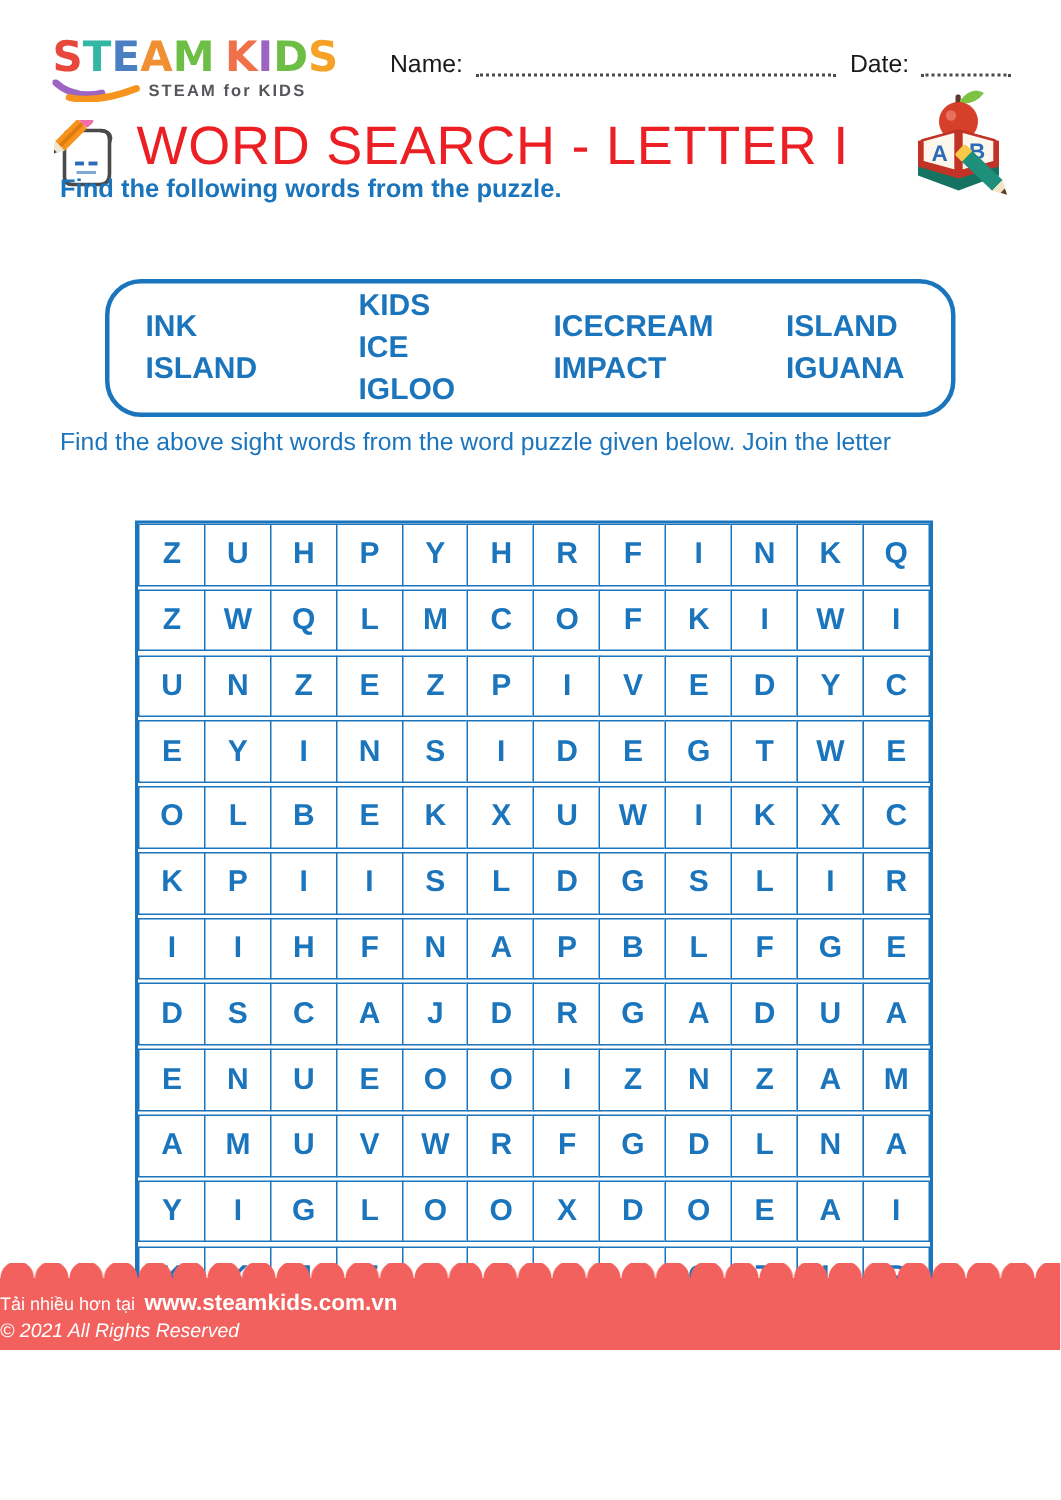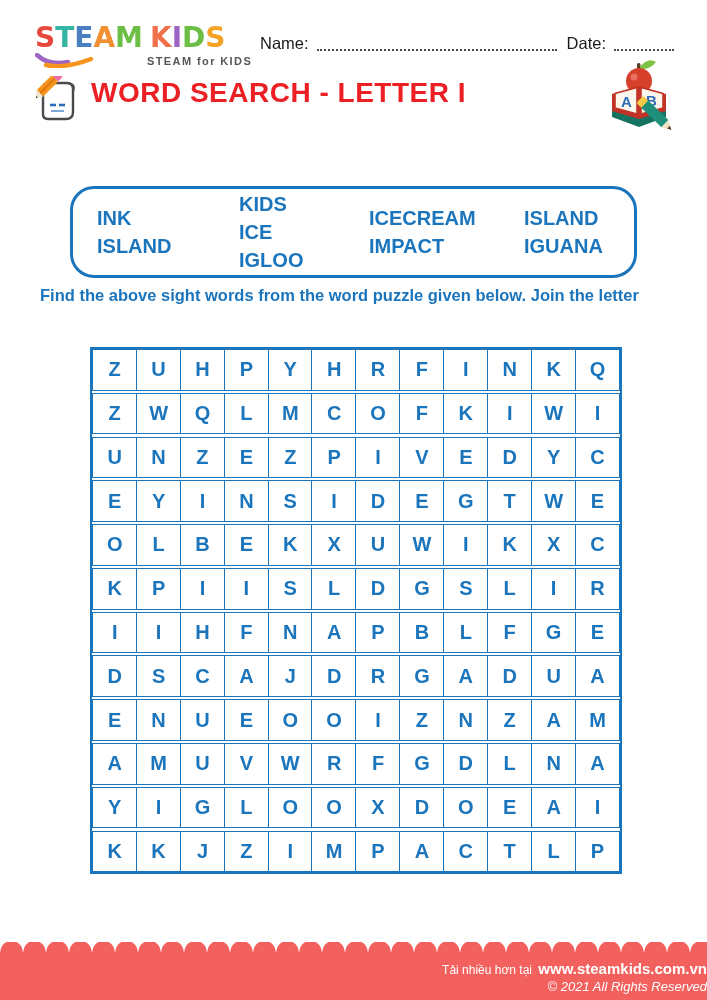--- a/index.html
+++ b/index.html
@@ -1,69 +1,69 @@
 <!DOCTYPE html>
 <html style="--blue: #1B75BC; --red: #EC2024; --coral: #F2615E;"><head>
 <meta charset="utf-8">
 <style>
   :root{
     --blue:#1B75BC; --red:#EC2024; --coral:#F2615E;
   }
   html,body{margin:0;padding:0;background:#fff;}
-  .page{position:relative;width:707px;height:1000px;background:#fff;overflow:hidden;
+  .page{position:relative;width:707px;height:900px;background:#fff;overflow:hidden;
         font-family:"Liberation Sans",sans-serif;}
 
   
   .logo{position:absolute;left:35px;top:24px;}
   .logo-letters{font-family:"DejaVu Sans",sans-serif;font-weight:bold;font-size:28px;line-height:1;}
   .logo-letters span.sp{margin-left:7px;}
-  .logo-sub{display:flex;align-items:center;margin-top:1px;gap:48px;}
+  .logo-sub{display:flex;align-items:center;margin-top:1px;}
   .tagline{font-size:11px;font-weight:bold;color:#55565A;letter-spacing:1.4px;margin-left:4px;}
 
   
   .fields{position:absolute;left:260px;top:34px;width:416px;display:flex;align-items:flex-end;
           font-size:16.5px;color:#1a1a1a;}
   .dotline{border-bottom:2px dotted #4a4a4a;height:14px;}
   .name-line{width:240px;margin:0 10px 2px 8px;}
   .date-line{width:60px;margin:0 0 2px 8px;}
 
   
   .book-icon{position:absolute;left:606px;top:56px;}
 
   
   .title-row{position:absolute;left:36px;top:76px;display:flex;align-items:center;}
-  .page-title{font-size:28px;font-weight:bold;color:var(--red);margin:0 0 16px 9px;letter-spacing:.5px;}
+  .page-title{font-size:36px;font-weight:normal;color:var(--red);margin:0 0 16px 9px;letter-spacing:.5px;}
   .subtitle{position:absolute;left:40px;top:116px;font-size:17px;font-weight:bold;color:var(--blue);margin:0;}
 
   
   .word-box{position:absolute;left:70px;top:170px;width:561px;height:86px;
             border:3px solid var(--blue);border-radius:24px;margin-top:16px;}
   .word-col{position:absolute;top:50%;transform:translateY(-50%);
             font-size:20px;font-weight:bold;color:var(--blue);line-height:28px;}
   .word-col:nth-child(1){left:24px;}
   .word-col:nth-child(2){left:166px;}
   .word-col:nth-child(3){left:296px;}
   .word-col:nth-child(4){left:451px;}
 
   
   .instructions{position:absolute;left:40px;top:283px;width:655px;font-size:16.5px;
-                font-weight:bold;color:var(--blue);line-height:24px;}
+                font-weight:normal;color:var(--blue);line-height:24px;}
 
   
   .grid{position:absolute;left:90px;top:347px;border:2px solid var(--blue);background:#fff;}
   .grid-row{display:flex;height:41.6px;margin-bottom:2.2px;}
   .grid-row:last-child{margin-bottom:0;}
   .cell{width:45.4px;margin-right:-1.5px;border:1.5px solid var(--blue);box-sizing:border-box;
         display:flex;align-items:center;justify-content:center;
         font-size:20px;font-weight:bold;color:var(--blue);background:#fff;}
   .cell:last-child{margin-right:0;}
 
   
   .footer{position:absolute;left:0;right:0;bottom:0;height:48px;background:var(--coral);
-          color:#fff;text-align:right;}
+          color:#fff;text-align:left;}
   .footer::before{content:"";position:absolute;left:0;right:0;top:-10px;height:10px;
           background-image:radial-gradient(circle 11.5px at 50% 100%, var(--coral) 10.8px, transparent 11.5px);
           background-size:23px 10px;background-repeat:repeat-x;}
   .f1{padding-top:8px;font-size:12px;}
   .f1 b{font-size:15px;margin-left:3px;}
   .f2{font-size:13px;font-style:italic;margin-top:2px;}
 </style>
 </head>
 <body>
 
@@ -122,20 +122,21 @@
         <rect x="5" y="-8" width="9" height="7" rx="2" fill="#F06EAA"></rect>
         <rect x="5" y="-1" width="9" height="21" fill="#F7941D"></rect>
         <rect x="8.2" y="-1" width="2.6" height="21" fill="#E07B12"></rect>
         <polygon points="5,20 14,20 9.5,28" fill="#EFE6D2"></polygon>
         <polygon points="8,24.5 11,24.5 9.5,28" fill="#4A4A4A"></polygon>
       </g>
     </svg>
     <h1 class="page-title">WORD SEARCH - LETTER I</h1>
   </div>
 
+  <p class="subtitle">Find the following words from the puzzle.</p>
 
   <div class="word-box">
       <div class="word-col">
         <div class="word">INK</div>
         <div class="word">ISLAND</div>
       </div>
       <div class="word-col">
         <div class="word">KIDS</div>
         <div class="word">ICE</div>
         <div class="word">IGLOO</div>

